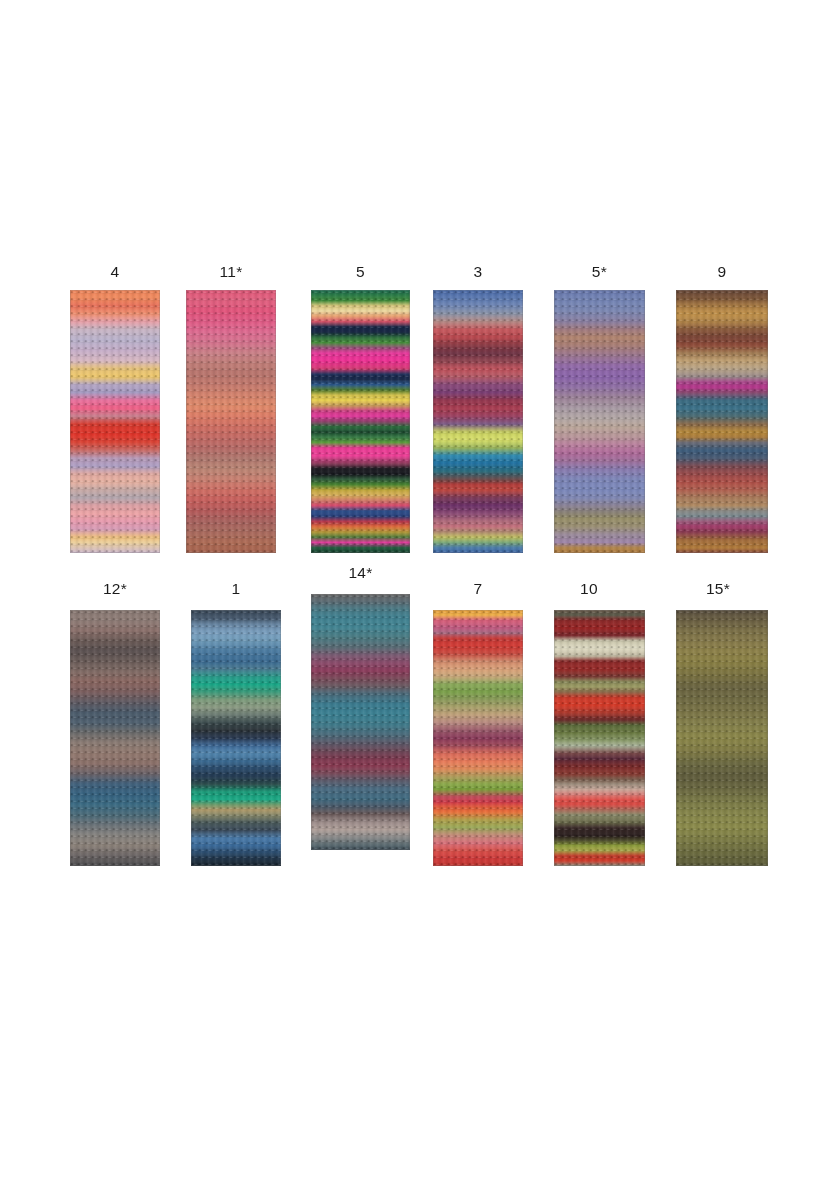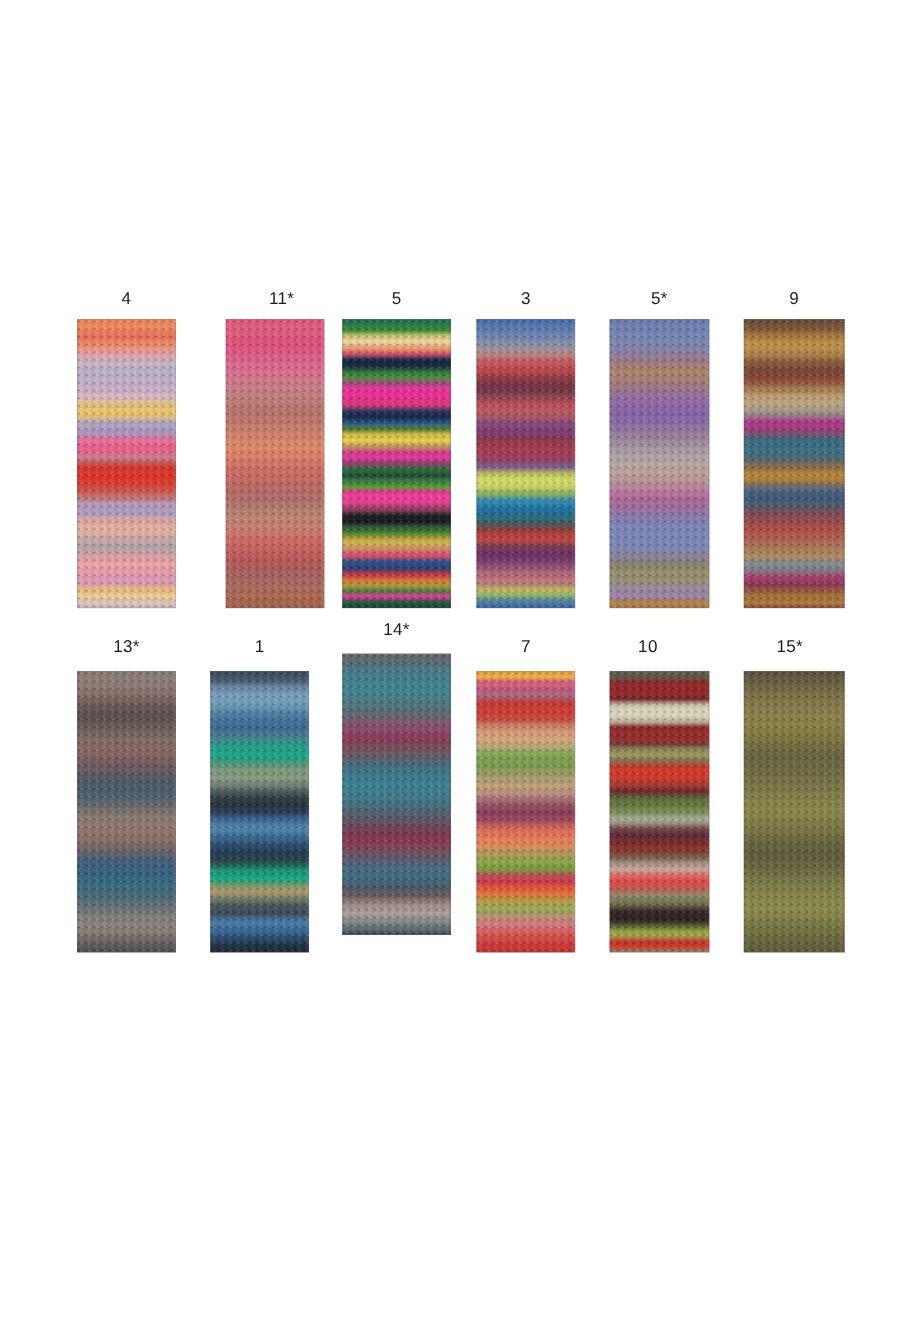--- a/index.html
+++ b/index.html
@@ -85,21 +85,21 @@
     <div class="swatch-cell" style="left: 70px; top: 263px; width: 90px; height: 290px;">
       <div class="swatch-label">4</div>
       <div class="swatch-frame" style="top: 27px; width: 90px; height: 263px;">
         <div class="bands" style="background: linear-gradient(rgb(240, 134, 92) 0%, rgb(240, 138, 94) 3%, rgb(232, 112, 90) 6%, rgb(239, 143, 110) 9%, rgb(232, 160, 168) 12%, rgb(201, 181, 196) 15%, rgb(185, 178, 204) 19%, rgb(198, 174, 201) 23%, rgb(216, 184, 194) 27%, rgb(230, 194, 119) 30%, rgb(239, 200, 106) 33%, rgb(181, 166, 196) 36%, rgb(165, 155, 194) 39%, rgb(232, 112, 156) 42%, rgb(239, 95, 134) 45%, rgb(199, 127, 142) 48%, rgb(214, 58, 46) 51%, rgb(224, 52, 42) 55%, rgb(217, 68, 54) 58%, rgb(201, 106, 102) 61%, rgb(183, 154, 184) 64%, rgb(173, 158, 196) 67%, rgb(225, 169, 160) 70%, rgb(232, 178, 162) 73%, rgb(200, 170, 166) 76%, rgb(179, 166, 174) 79%, rgb(220, 160, 164) 82%, rgb(237, 164, 166) 85%, rgb(231, 154, 174) 88%, rgb(215, 156, 182) 91%, rgb(239, 192, 126) 94%, rgb(236, 207, 154) 96%, rgb(205, 184, 205) 100%);"></div>
         <div class="knit"></div>
         <div class="knit2"></div>
         <div class="knit3"></div>
         <div class="edge"></div>
       </div>
     </div>
-    <div class="swatch-cell" style="left: 205px; top: 263px; width: 90px; height: 290px; padding-left: 12px;">
+    <div class="swatch-cell" style="left: 186px; top: 263px; width: 90px; height: 290px;">
       <div class="swatch-label">11*</div>
       <div class="swatch-frame" style="top: 27px; width: 90px; height: 263px;">
         <div class="bands" style="background: linear-gradient(rgb(227, 90, 122) 0%, rgb(224, 96, 127) 4%, rgb(226, 83, 122) 8%, rgb(224, 91, 134) 12%, rgb(221, 106, 144) 16%, rgb(212, 114, 141) 20%, rgb(201, 127, 134) 24%, rgb(192, 125, 119) 28%, rgb(184, 116, 108) 32%, rgb(196, 121, 109) 36%, rgb(212, 130, 108) 40%, rgb(224, 138, 106) 44%, rgb(221, 124, 102) 48%, rgb(207, 110, 98) 52%, rgb(196, 106, 100) 56%, rgb(183, 106, 102) 60%, rgb(176, 119, 110) 64%, rgb(187, 133, 116) 68%, rgb(200, 127, 112) 72%, rgb(207, 110, 100) 76%, rgb(199, 95, 92) 80%, rgb(181, 90, 90) 84%, rgb(168, 98, 94) 88%, rgb(169, 106, 94) 92%, rgb(173, 106, 84) 96%, rgb(164, 96, 76) 100%);"></div>
         <div class="knit"></div>
         <div class="knit2"></div>
         <div class="knit3"></div>
         <div class="edge"></div>
       </div>
     </div>
     <div class="swatch-cell" style="left: 311px; top: 263px; width: 99px; height: 290px;">
@@ -136,21 +136,21 @@
       <div class="swatch-label">9</div>
       <div class="swatch-frame" style="top: 27px; width: 92px; height: 263px;">
         <div class="bands" style="background: linear-gradient(rgb(106, 74, 58) 0%, rgb(122, 84, 56) 3%, rgb(168, 122, 66) 6%, rgb(194, 146, 74) 9%, rgb(176, 132, 72) 12%, rgb(138, 90, 60) 15%, rgb(122, 68, 54) 18%, rgb(142, 74, 56) 21%, rgb(160, 122, 82) 24%, rgb(192, 160, 114) 27%, rgb(184, 164, 136) 30%, rgb(154, 138, 138) 33%, rgb(168, 70, 138) 35%, rgb(180, 52, 138) 37%, rgb(138, 74, 112) 39%, rgb(58, 106, 128) 42%, rgb(58, 112, 136) 45%, rgb(74, 106, 114) 48%, rgb(138, 106, 74) 51%, rgb(184, 138, 58) 54%, rgb(168, 122, 60) 56%, rgb(106, 106, 116) 58%, rgb(58, 90, 122) 61%, rgb(74, 90, 114) 64%, rgb(122, 74, 82) 67%, rgb(154, 74, 74) 70%, rgb(176, 80, 72) 73%, rgb(176, 96, 80) 76%, rgb(168, 122, 90) 79%, rgb(176, 138, 98) 82%, rgb(138, 138, 134) 84%, rgb(122, 138, 144) 86%, rgb(154, 90, 122) 88%, rgb(160, 58, 104) 90%, rgb(138, 58, 82) 92%, rgb(160, 106, 58) 95%, rgb(176, 122, 58) 98%, rgb(138, 74, 58) 100%);"></div>
         <div class="knit"></div>
         <div class="knit2"></div>
         <div class="knit3"></div>
         <div class="edge"></div>
       </div>
     </div>
     <div class="swatch-cell" style="left: 70px; top: 580px; width: 90px; height: 286px;">
-      <div class="swatch-label">13*</div>
+      <div class="swatch-label">12*</div>
       <div class="swatch-frame" style="top: 30px; width: 90px; height: 256px;">
         <div class="bands" style="background: linear-gradient(rgb(138, 122, 116) 0%, rgb(142, 124, 118) 4%, rgb(138, 111, 106) 8%, rgb(106, 90, 86) 12%, rgb(90, 80, 80) 16%, rgb(106, 92, 88) 20%, rgb(127, 106, 100) 24%, rgb(138, 102, 96) 28%, rgb(122, 94, 94) 32%, rgb(95, 90, 98) 36%, rgb(74, 90, 106) 40%, rgb(78, 95, 110) 44%, rgb(106, 106, 106) 48%, rgb(138, 122, 114) 52%, rgb(145, 120, 110) 56%, rgb(138, 111, 104) 60%, rgb(106, 98, 104) 64%, rgb(63, 95, 122) 68%, rgb(53, 98, 128) 72%, rgb(58, 106, 130) 76%, rgb(74, 106, 120) 80%, rgb(106, 114, 120) 84%, rgb(133, 130, 126) 88%, rgb(138, 128, 120) 92%, rgb(106, 100, 100) 96%, rgb(74, 74, 76) 100%);"></div>
         <div class="knit"></div>
         <div class="knit2"></div>
         <div class="knit3"></div>
         <div class="edge"></div>
       </div>
     </div>
     <div class="swatch-cell" style="left: 191px; top: 580px; width: 90px; height: 286px;">
       <div class="swatch-label">1</div>

